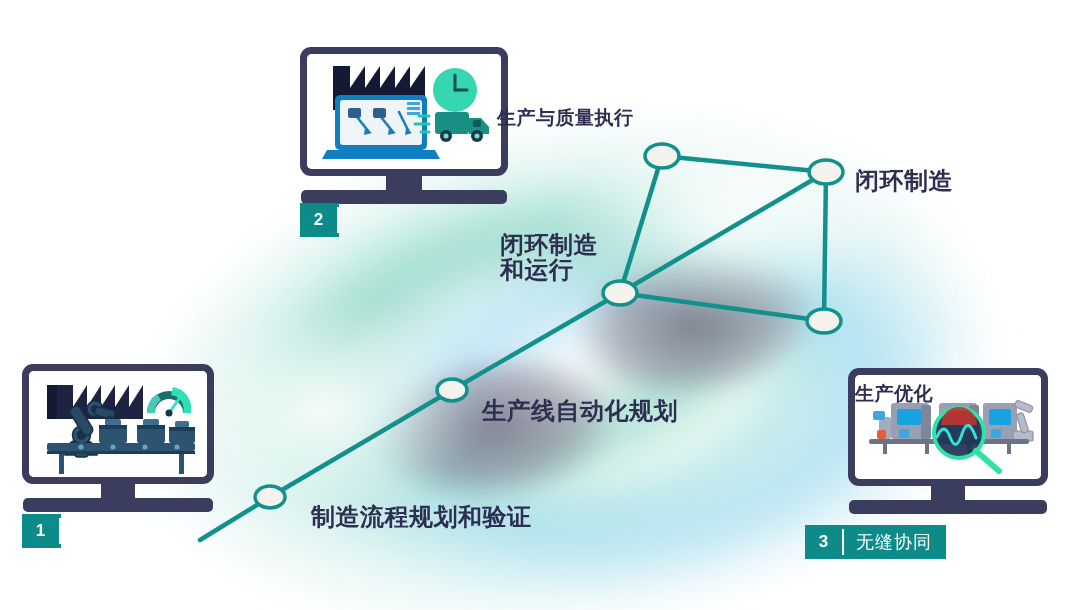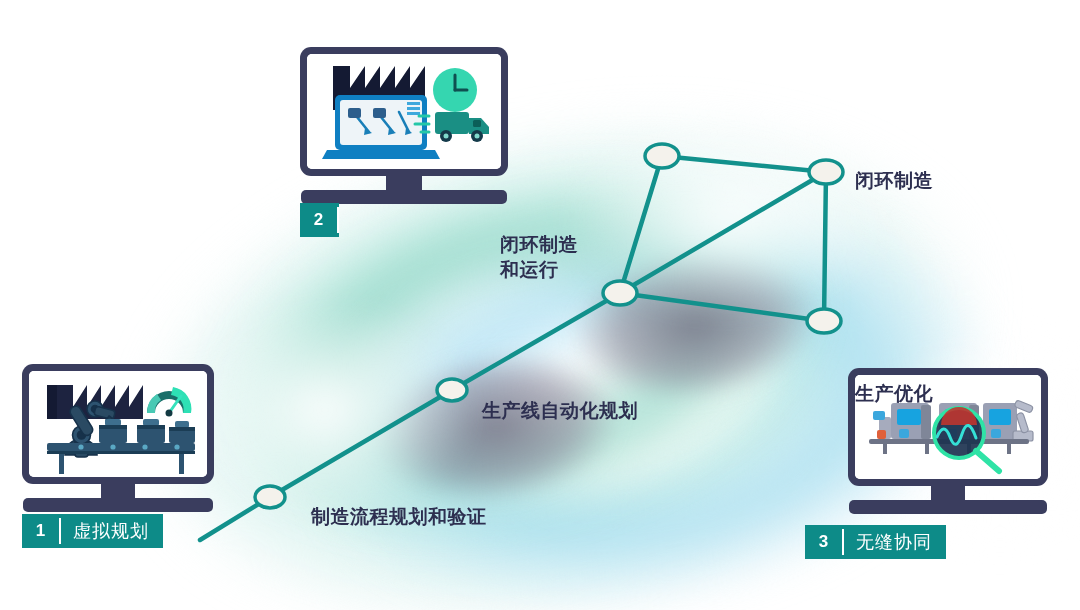--- a/index.html
+++ b/index.html
@@ -32,21 +32,21 @@
      background:radial-gradient(closest-side,rgba(255,255,255,.95),rgba(255,255,255,0) 100%);filter:blur(14px);}
   .haze-w2{left:560px;top:115px;width:340px;height:200px;
      background:radial-gradient(closest-side,rgba(255,255,255,.92),rgba(255,255,255,0) 100%);filter:blur(16px);}
   .haze-w3{left:880px;top:330px;width:240px;height:220px;
      background:radial-gradient(closest-side,rgba(255,255,255,.9),rgba(255,255,255,0) 100%);filter:blur(16px);}
 
   
   #net{position:absolute;left:0;top:0;width:1080px;height:610px;}
 
   
-  .nlabel{position:absolute;color:#2d2f50;font-size:19px;line-height:25px;
+  .nlabel{position:absolute;color:#2d2f50;font-size:24px;line-height:25px;
           font-weight:700;white-space:pre;letter-spacing:.5px;}
 
   
   .card{position:absolute;}
   .screen{position:relative;background:#3a3d5e;border-radius:11px;padding:7px;}
   .screen-inner{background:#ffffff;border-radius:5px;overflow:hidden;position:relative;}
   .neck{margin:0 auto;background:#3a3d5e;}
   .base{margin:0 auto;background:#3a3d5e;border-radius:5px;}
 
   
@@ -160,21 +160,20 @@
         </svg>
       </div>
     </div>
     <div class="neck" style="width:34px;height:14px;"></div>
     <div class="base" style="width:190px;height:14px;"></div>
   </div>
 
   <div class="badge" style="left:22px;top:514px;">
     <div class="num">1</div>
     <div class="sep"></div>
-    <div class="txt">虚拟规划</div>
   </div>
 
   <div class="card" style="left:300px;top:47px;">
     <div class="screen" style="width:194px;">
       <div class="screen-inner" style="height:115px;">
         <svg viewBox="0 0 194 115" width="194" height="115">
           <rect x="0" y="0" width="194" height="115" fill="#ffffff"></rect>
 
           <path d="M16 12 h10 v44 h92 v-44 l-15 22 v-22 l-15 22 v-22 l-15 22 v-22 l-15 22 v-22 l-15 22 v-22 z" fill="#141a33"></path>
 
@@ -224,20 +223,21 @@
                 <path d="M-14 20 h8"></path>
             </g>
           </g>
         </svg>
       </div>
     </div>
     <div class="neck" style="width:36px;height:14px;"></div>
     <div class="base" style="width:206px;height:14px;"></div>
   </div>
 
+  <div class="card-title" style="left:497px;top:105px;">生产与质量执行</div>
 
   <div class="badge" style="left:300px;top:203px;">
     <div class="num">2</div>
     <div class="sep"></div>
   </div>
 
   <div class="card" style="left:848px;top:368px;">
     <div class="screen" style="width:186px;">
       <div class="screen-inner" style="height:104px;">
         <svg viewBox="0 0 186 104" width="186" height="104">

